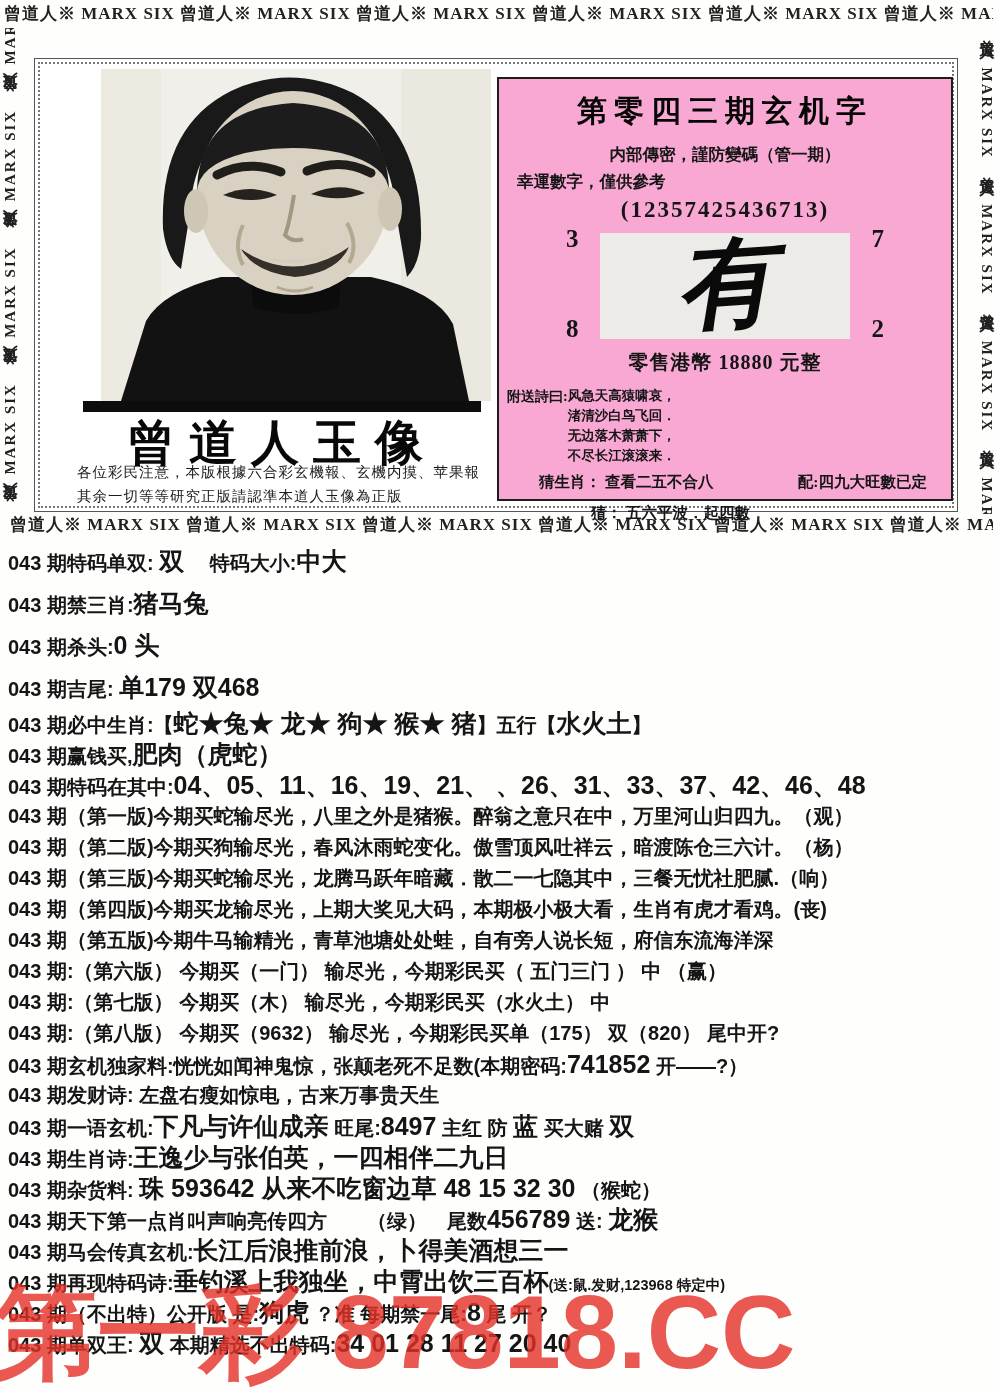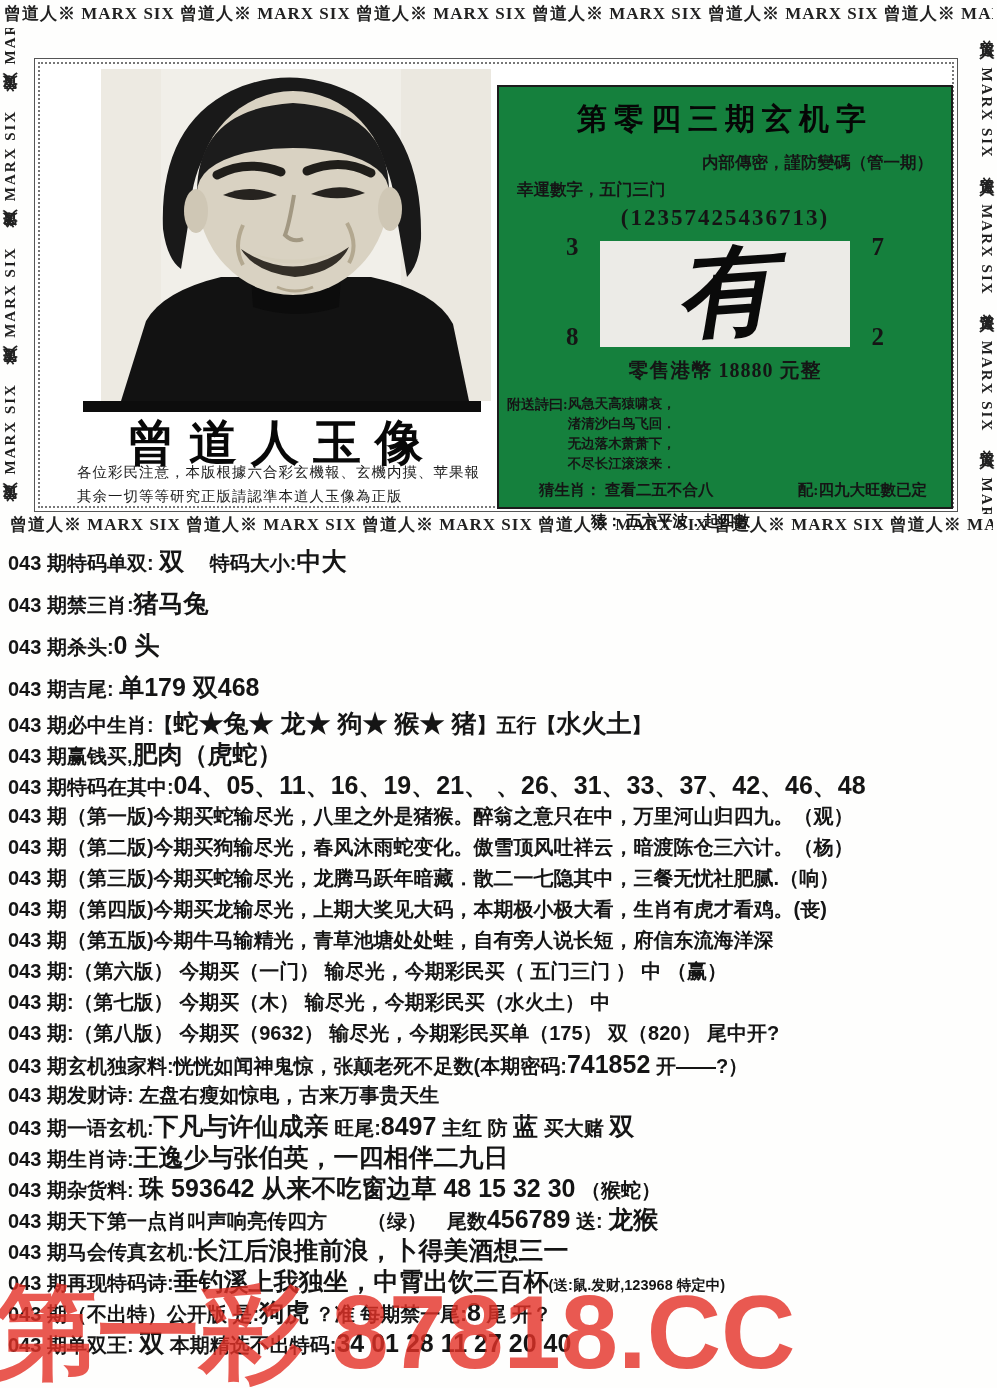--- a/index.html
+++ b/index.html
@@ -21,25 +21,25 @@
   .portrait{position:absolute;left:66px;top:10px;width:390px;height:332px;overflow:hidden;}
   .blackbar{position:absolute;left:48px;top:342px;width:398px;height:11px;background:#0d0d0d;}
   .cap-title{position:absolute;left:40px;top:352px;width:414px;text-align:center;
              font-family:"Liberation Serif",serif;font-weight:700;font-size:48px;
              letter-spacing:14px;color:#080808;}
   .cap-note{position:absolute;left:42px;width:430px;font-family:"Liberation Serif",serif;
             font-weight:400;font-size:14.5px;color:#1a1a1a;letter-spacing:1px;}
   .cap-note.n1{top:404px;}
   .cap-note.n2{top:428px;}
   
-  .panel{position:absolute;left:462px;top:26px;width:452px;height:420px;
-         border:2px solid #1c1c1c;background:#15803d;}
+  .panel{position:absolute;left:462px;top:18px;width:452px;height:420px;
+         border:2px solid #1c1c1c;background:#f9a8d4;}
   .p-title{margin-top:12px;text-align:center;font-family:"Liberation Serif",serif;
            font-weight:700;font-size:30px;letter-spacing:7px;color:#060606;}
-  .p-row{display:flex;justify-content:flex-end;padding:0 18px;margin-top:12px;
+  .p-row{display:flex;justify-content:center;padding:0 18px;margin-top:12px;
          font-family:"Liberation Serif",serif;font-weight:700;font-size:16.5px;}
   .p-lucky{padding:0 18px;margin-top:5px;font-family:"Liberation Serif",serif;
            font-weight:700;font-size:16.5px;}
   .p-digits{text-align:center;margin-top:4px;font-family:"Liberation Serif",serif;
             font-weight:700;font-size:23px;letter-spacing:2px;}
   .glyph-box{position:relative;width:250px;height:106px;margin:10px auto 0 auto;background:#ecebe7;}
   .glyph{position:absolute;left:50%;top:50%;transform:translate(-50%,-52%) rotate(-4deg);
          font-family:"Liberation Serif",serif;font-weight:700;font-style:italic;
          font-size:98px;color:#0a0a0a;line-height:1;}
   .corner{position:absolute;font-family:"Liberation Serif",serif;font-weight:700;font-size:25px;}
@@ -125,21 +125,21 @@
     <div class="cap-title">曾道人玉像</div>
     <div class="cap-note n1">各位彩民注意，本版根據六合彩玄機報、玄機内摸、苹果報</div>
     <div class="cap-note n2">其余一切等等研究正版請認準本道人玉像為正版</div>
 
     <div class="panel">
       <div class="p-title">第零四三期玄机字</div>
       <div class="p-row">
         <span>内部傳密，謹防變碼</span>
         <span>（管一期）</span>
       </div>
-      <div class="p-lucky">幸運數字，五门三门</div>
+      <div class="p-lucky">幸運數字，僅供參考</div>
       <div class="p-digits">(12357425436713)</div>
       <div class="glyph-box">
         <span class="corner tl">3</span>
         <span class="corner tr">7</span>
         <span class="corner bl">8</span>
         <span class="corner br">2</span>
         <span class="glyph">有</span>
       </div>
       <div class="p-price">零售港幣 18880 元整</div>
       <div class="poems">

